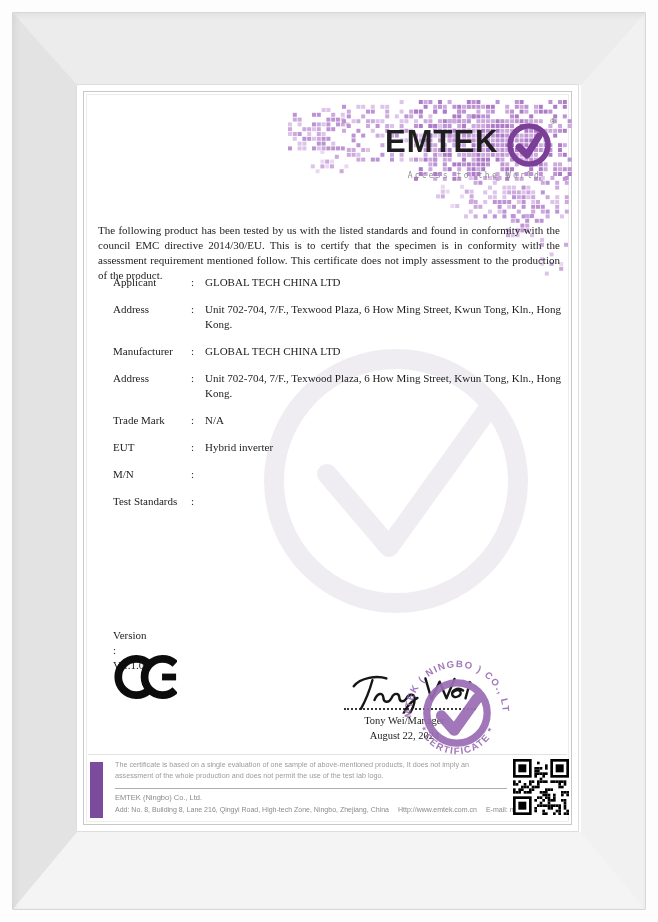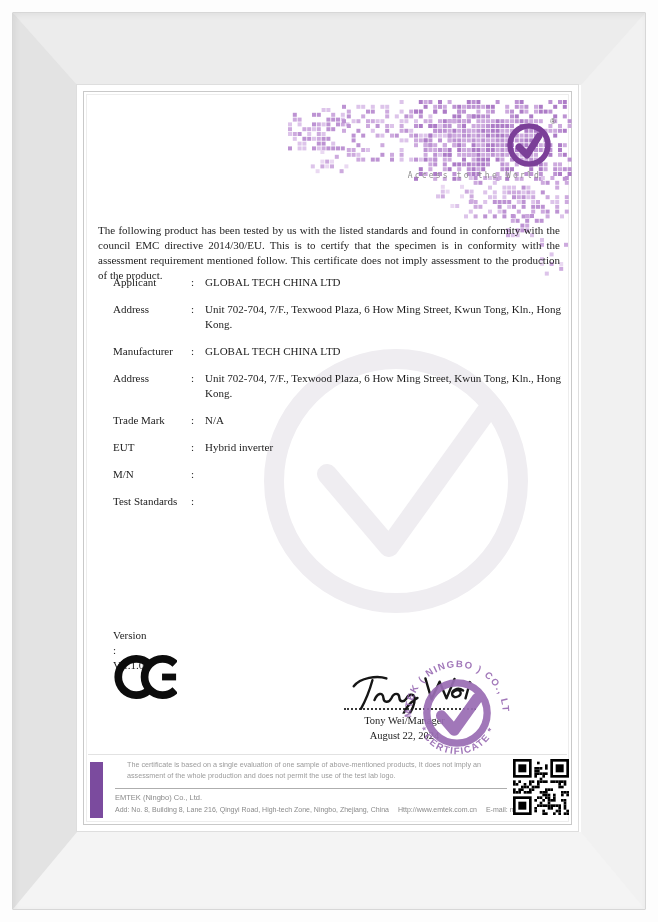--- a/index.html
+++ b/index.html
@@ -64,21 +64,21 @@
   .sig-name { position:absolute; left:228px; top:623px; width:185px; z-index:3; text-align:center;
               font-size:10.5px; color:#1c1c1c; }
   .sig-date { position:absolute; left:228px; top:638px; width:185px; z-index:3; text-align:center;
               font-size:10.5px; color:#1c1c1c; }
   .stamp { position:absolute; left:309px; top:557px; z-index:6; opacity:0.93; }
 
   
   .foot-sep { position:absolute; left:4px; right:4px; top:662px; border-top:1px solid #e2e2e2; z-index:2; }
   .foot-bar { position:absolute; left:6px; top:670px; width:13px; height:56px; z-index:2; }
   .foot-disc { position:absolute; left:31px; top:668px; width:394px; z-index:2;
-               font-family:"Liberation Sans",sans-serif; font-size:7.2px; line-height:10.5px; color:#9b9b9b;margin-left:12px; }
+               font-family:"Liberation Sans",sans-serif; font-size:7.2px; line-height:10.5px; color:#9b9b9b; }
   .foot-subsep { position:absolute; left:31px; top:696px; width:392px; border-top:1px solid #aeaeae; z-index:2; }
   .foot-co { position:absolute; left:31px; top:701px; z-index:2;
              font-family:"Liberation Sans",sans-serif; font-size:7.5px; color:#8a8a8a; }
   .foot-addr { position:absolute; left:31px; top:714px; width:398px; z-index:2; white-space:nowrap;
                font-family:"Liberation Sans",sans-serif; font-size:7px; color:#8a8a8a; display:flex; gap:9px; }
   .qr { position:absolute; left:429px; top:667px; z-index:2; }
 </style>
 </head>
 <body>
 
@@ -759,20 +759,21 @@
         <rect x="385.6" y="97.6" width="4" height="4" fill="#ddc4ea"></rect>
         <rect x="352.0" y="102.4" width="4" height="4" fill="#ddc4ea"></rect>
         <rect x="356.8" y="102.4" width="4" height="4" fill="#cdaade"></rect>
         <rect x="376.0" y="102.4" width="4" height="4" fill="#ead9f2"></rect>
         <rect x="385.6" y="102.4" width="4" height="4" fill="#cdaade"></rect>
         <rect x="385.6" y="107.2" width="4" height="4" fill="#cdaade"></rect>
         <rect x="366.4" y="112.0" width="4" height="4" fill="#ead9f2"></rect>
         <rect x="371.2" y="112.0" width="4" height="4" fill="#ddc4ea"></rect>
       </svg>
 
+    <div class="wordmark">EMTEK</div>
     <svg class="logo-circle" width="48" height="48">
       <circle cx="24" cy="24" r="19" fill="none" stroke="#7b3f98" stroke-width="5.5"></circle>
       <polyline points="14,26 22,34 34,15" fill="none" stroke="#7b3f98" stroke-width="7" stroke-linecap="round" stroke-linejoin="round"></polyline>
     </svg>
     <div class="logo-reg">®</div>
     <div class="tagline">Access to the World</div>
 
     <div class="intro">The following product has been tested by us with the listed standards and found in conformity with the council EMC directive 2014/30/EU. This is to certify that the specimen is in conformity with the assessment requirement mentioned follow. This certificate does not imply assessment to the production of the product.</div>
 
     <div class="fields">

